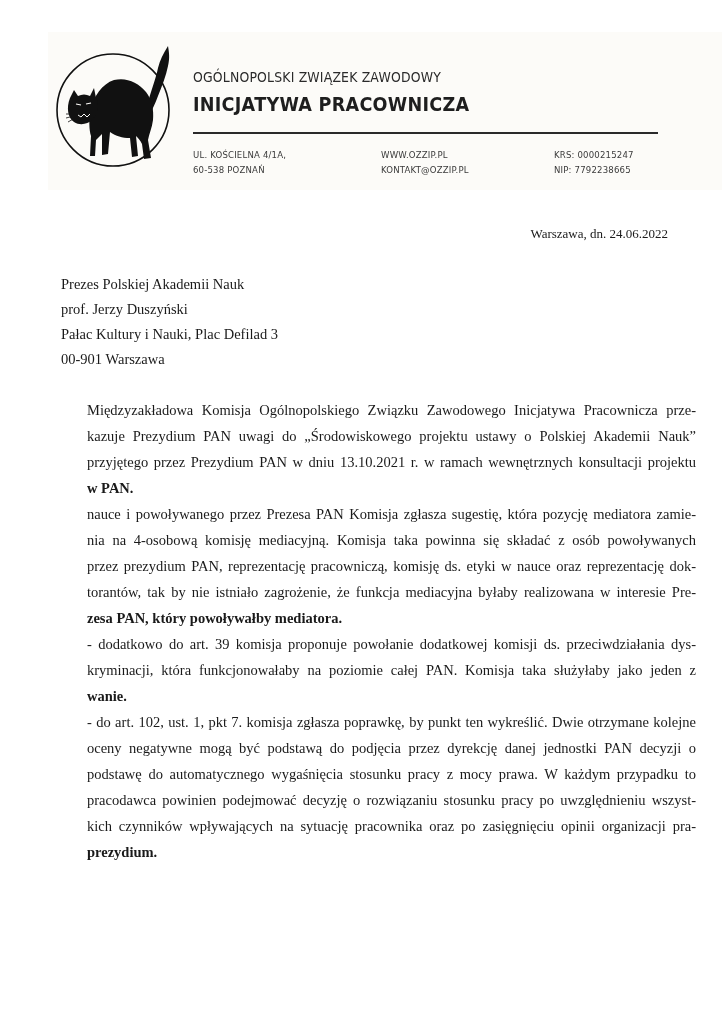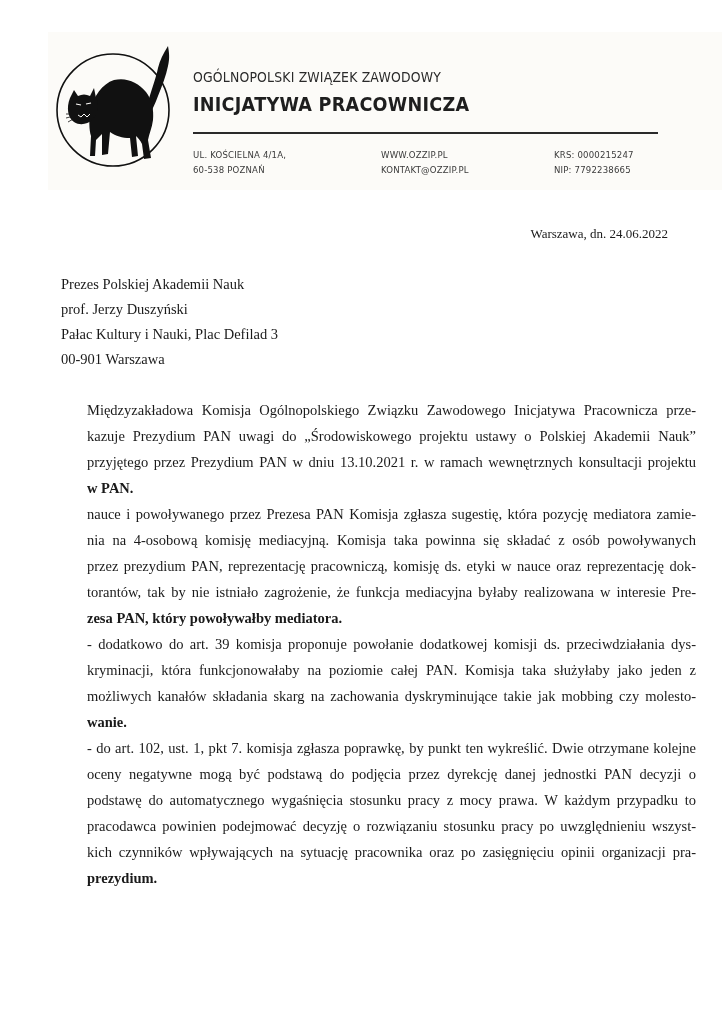--- a/index.html
+++ b/index.html
@@ -172,21 +172,20 @@
   <span class="line last">w PAN.</span>
 
   <span class="line">nauce i powoływanego przez Prezesa PAN Komisja zgłasza sugestię, która pozycję mediatora zamie-</span>
   <span class="line">nia na 4-osobową komisję mediacyjną. Komisja taka powinna się składać z osób powoływanych</span>
   <span class="line">przez prezydium PAN, reprezentację pracowniczą, komisję ds. etyki w nauce oraz reprezentację dok-</span>
   <span class="line">torantów, tak by nie istniało zagrożenie, że funkcja mediacyjna byłaby realizowana w interesie Pre-</span>
   <span class="line last">zesa PAN, który powoływałby mediatora.</span>
 
   <span class="line">- dodatkowo do art. 39 komisja proponuje powołanie dodatkowej komisji ds. przeciwdziałania dys-</span>
   <span class="line">kryminacji, która funkcjonowałaby na poziomie całej PAN. Komisja taka służyłaby jako jeden z</span>
-  <span class="line">możliwych kanałów składania skarg na zachowania dyskryminujące takie jak mobbing czy molesto-</span>
   <span class="line last">wanie.</span>
 
   <span class="line">- do art. 102, ust. 1, pkt 7. komisja zgłasza poprawkę, by punkt ten wykreślić. Dwie otrzymane kolejne</span>
   <span class="line">oceny negatywne mogą być podstawą do podjęcia przez dyrekcję danej jednostki PAN decyzji o</span>
   <span class="line">podstawę do automatycznego wygaśnięcia stosunku pracy z mocy prawa. W każdym przypadku to</span>
   <span class="line">pracodawca powinien podejmować decyzję o rozwiązaniu stosunku pracy po uwzględnieniu wszyst-</span>
   <span class="line">kich czynników wpływających na sytuację pracownika oraz po zasięgnięciu opinii organizacji pra-</span>
   <span class="line last">prezydium.</span>
 </div>
 

